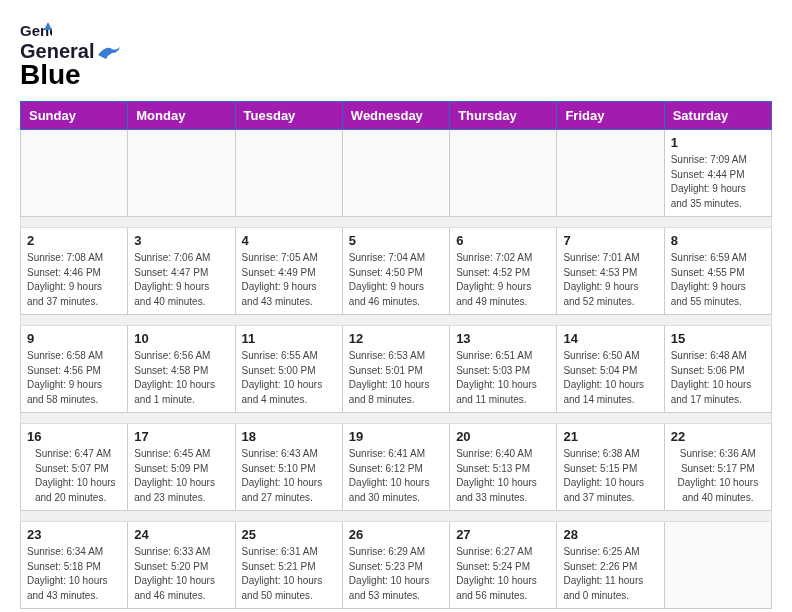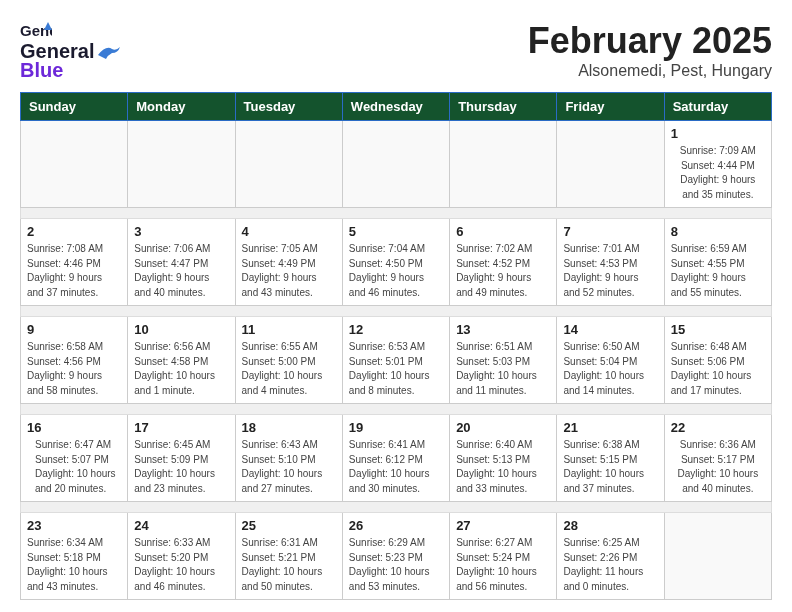--- a/index.html
+++ b/index.html
@@ -37,21 +37,21 @@
     .location {
       font-size: 16px;
       color: #444;
     }
     .calendar {
       width: 100%;
       border-collapse: collapse;
       border: 1px solid #ccc;
     }
     .calendar th {
-      background: #14532d;
+      background: #a21caf;
       color: #fff;
       text-align: left;
       padding: 6px 8px;
       font-size: 13px;
       font-weight: bold;
       border: 1px solid #2a6bc5;
       margin-left: 28px;
     }
     .calendar td {
       vertical-align: top;
@@ -93,25 +93,21 @@
         <text x="0" y="16" font-size="15" font-weight="bold" fill="#1a1a2e">General</text>
         <polygon points="28,2 32,10 24,10" fill="#3a7bd5"></polygon>
       </svg>
     </div>
     <div style="display:flex;align-items:center;gap:2px;margin-top:-2px;">
       <span style="font-size:20px;font-weight:bold;color:#1a1a2e;">General</span>
       <svg width="22" height="14" viewBox="0 0 22 14" style="margin-left:2px;">
         <path d="M0,10 Q8,0 14,4 Q18,6 22,2 Q20,8 14,8 Q10,10 8,14 Z" fill="#3a7bd5"></path>
       </svg>
     </div>
-    <div style="font-size:20px;font-weight:bold;color:#6d28d9;margin-top:-4px;">Blue</div>
-  </div>
-  <div class="title-block">
-    <div class="month-title">February 2025</div>
-    <div class="location">Alsonemedi, Pest, Hungary</div>
+    <div style="font-size:28px;font-weight:bold;color:#000000;margin-top:-4px;">Blue</div>
   </div>
 </div>
 
 <table class="calendar">
   <thead>
     <tr>
     <th>Sunday</th>
         <th>Monday</th>
         <th>Tuesday</th>
         <th>Wednesday</th>
@@ -123,21 +119,21 @@
   <tbody id="calendar-body">
   <tr>
         <td class="empty"></td>
         <td class="empty"></td>
         <td class="empty"></td>
         <td class="empty"></td>
         <td class="empty"></td>
         <td class="empty"></td>
         <td>
           <div class="day-number">1</div>
-          <div class="day-info" style="white-space: pre-line; text-align: center;">Sunrise: 7:09 AM
+          <div class="day-info" style="white-space: pre-line;">Sunrise: 7:09 AM
 Sunset: 4:44 PM
 Daylight: 9 hours
 and 35 minutes.</div>
         </td>
       </tr>
       <tr class="row-spacer">
         <td colspan="7"></td>
       </tr>
       <tr>
         <td>

